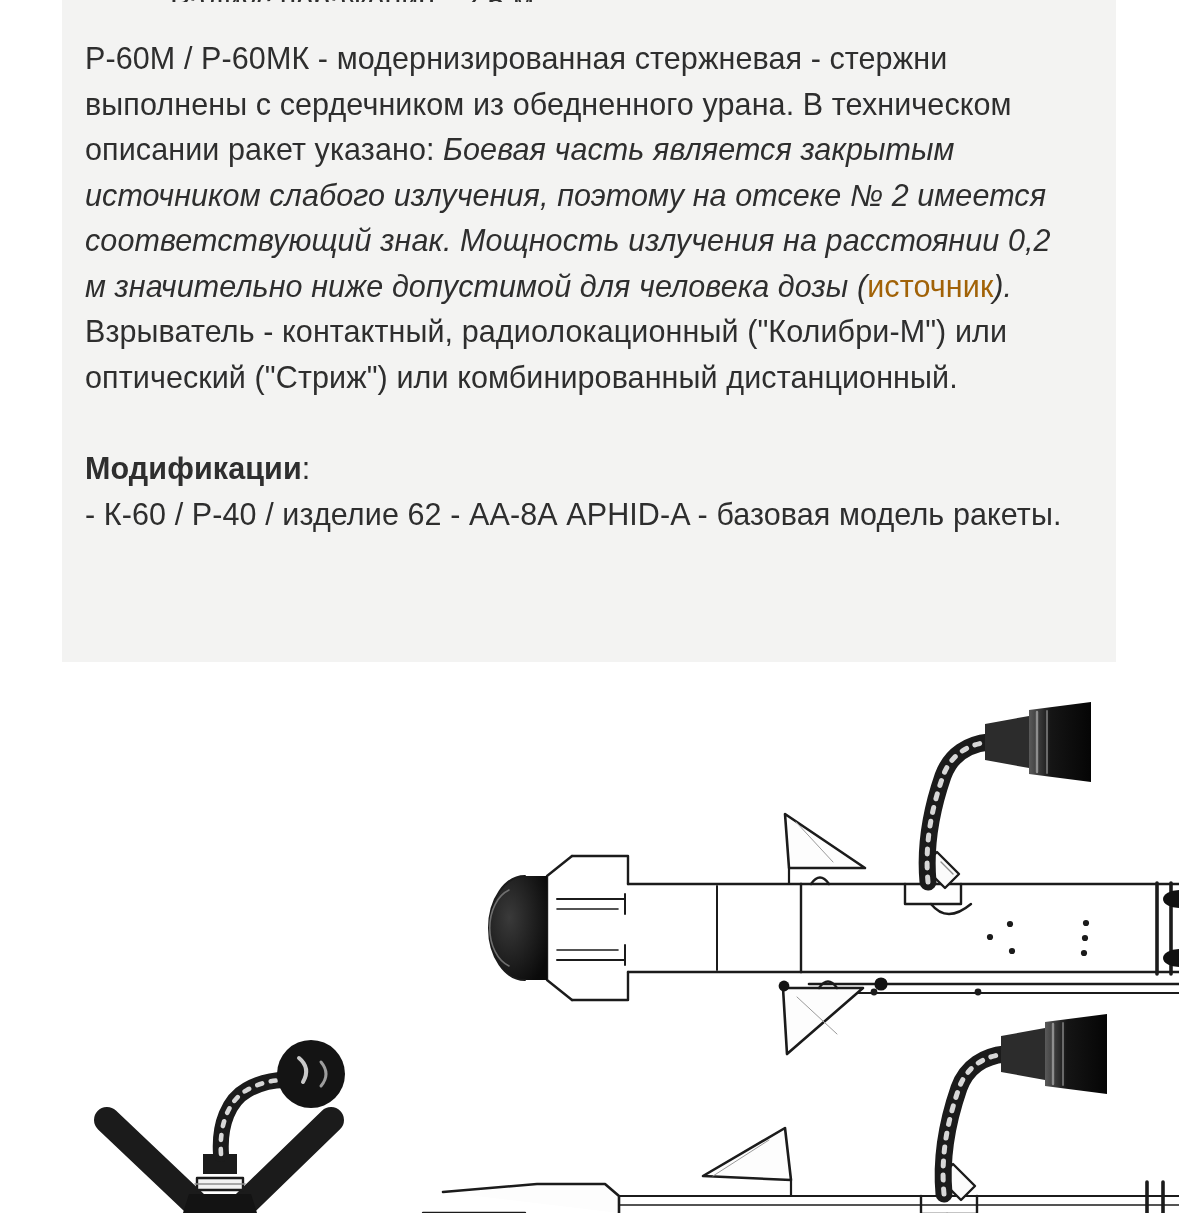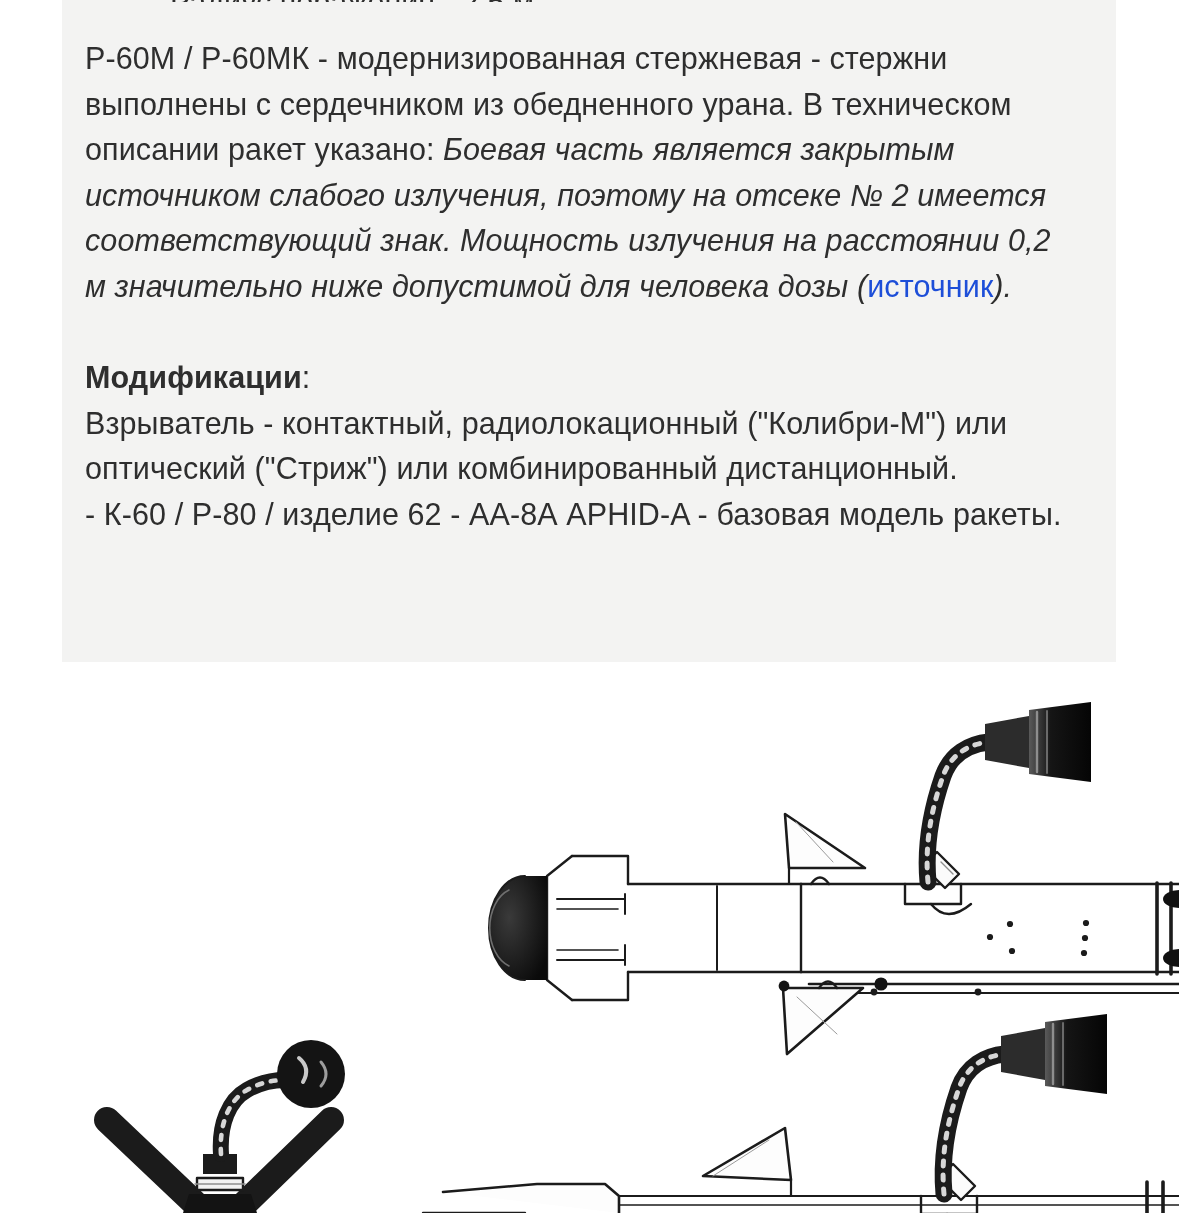--- a/index.html
+++ b/index.html
@@ -52,21 +52,21 @@
     font-size: 30.5px;
     line-height: 45.5px;
     color: #2e2e2e;
     margin: 0;
     overflow: hidden;
     height: 22px;
   }
   .p-warhead { margin-top: 36px; }
   .it { font-style: italic; margin-top: 24px; }
   .src-link {
-    color: #1d4ed8;
+    color: #a16207;
     text-decoration: none;
   }
   .p-fuze { margin-top: 0; }
   .p-heading {
     margin-top: 46px;
     font-weight: bold;
   }
   .p-heading .colon { font-weight: normal; }
   .p-mods { margin-top: 0; }
 
@@ -90,27 +90,27 @@
   <div class="content-col"></div>
 
   <div class="text-wrap">
 
     <p class="clipped-line">Радиус поражения - 2.5 м</p>
 
     <p class="para p-warhead">
       <span>Р-60М / Р-60МК  - модернизированная стержневая - стержни выполнены с сердечником из обедненного урана. В техническом описании ракет указано: </span><span class="it">Боевая часть является закрытым источником слабого излучения, поэтому на отсеке № 2 имеется соответствующий знак. Мощность излучения на расстоянии 0,2 м значительно ниже допустимой для человека дозы </span><span class="it">(</span><a class="src-link" href="#">источник</a><span class="it">).</span>
     </p>
 
+    <p class="para p-fuze">Взрыватель - контактный, радиолокационный ("Колибри-М") или оптический ("Стриж") или комбинированный дистанционный.</p>
+
     <p class="para p-heading">
       <span>Модификации</span><span class="colon">:</span>
     </p>
 
-    <p class="para p-fuze">Взрыватель - контактный, радиолокационный ("Колибри-М") или оптический ("Стриж") или комбинированный дистанционный.</p>
-
-    <p class="para p-mods">- К-60 / Р-80 / изделие 62 - АА-8А APHID-A - базовая модель ракеты.</p>
+    <p class="para p-mods">- К-60 / Р-40 / изделие 62 - АА-8А APHID-A - базовая модель ракеты.</p>
 
   </div>
 
   <div class="img-panel">
     <svg width="1094" height="551" viewBox="0 0 1094 551">
       <defs>
         <radialGradient id="seekerGrad" cx="35%" cy="40%" r="75%">
           <stop offset="0%" stop-color="#3a3a3a"></stop>
           <stop offset="100%" stop-color="#0a0a0a"></stop>
         </radialGradient>

